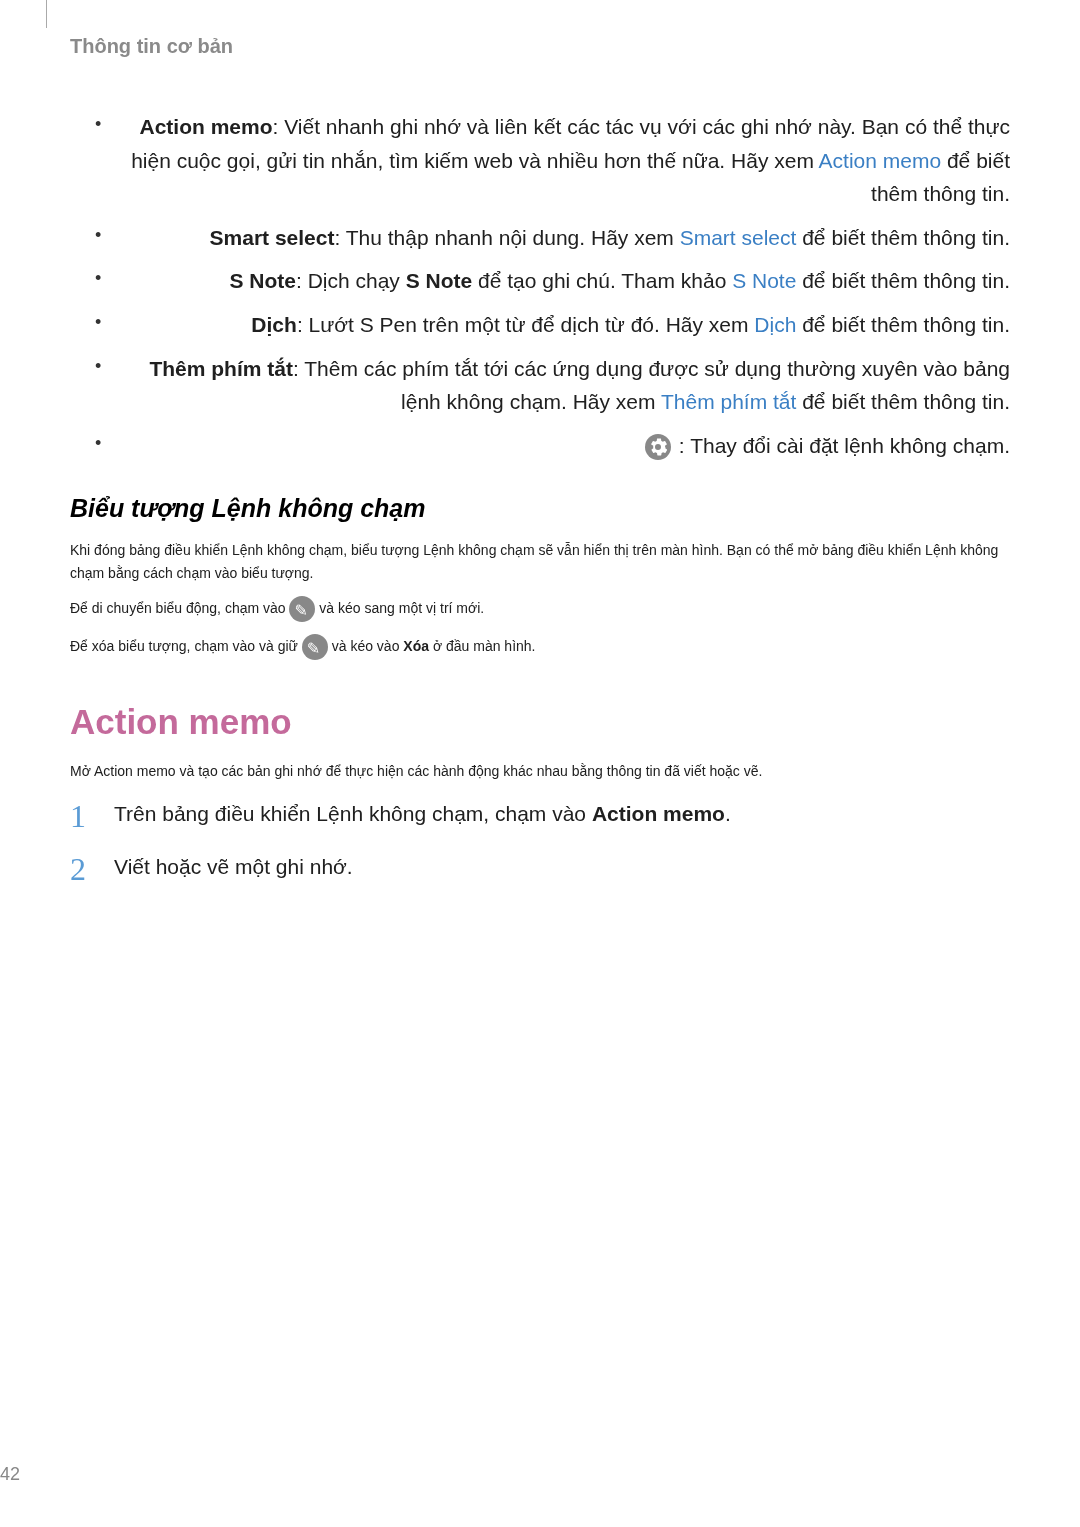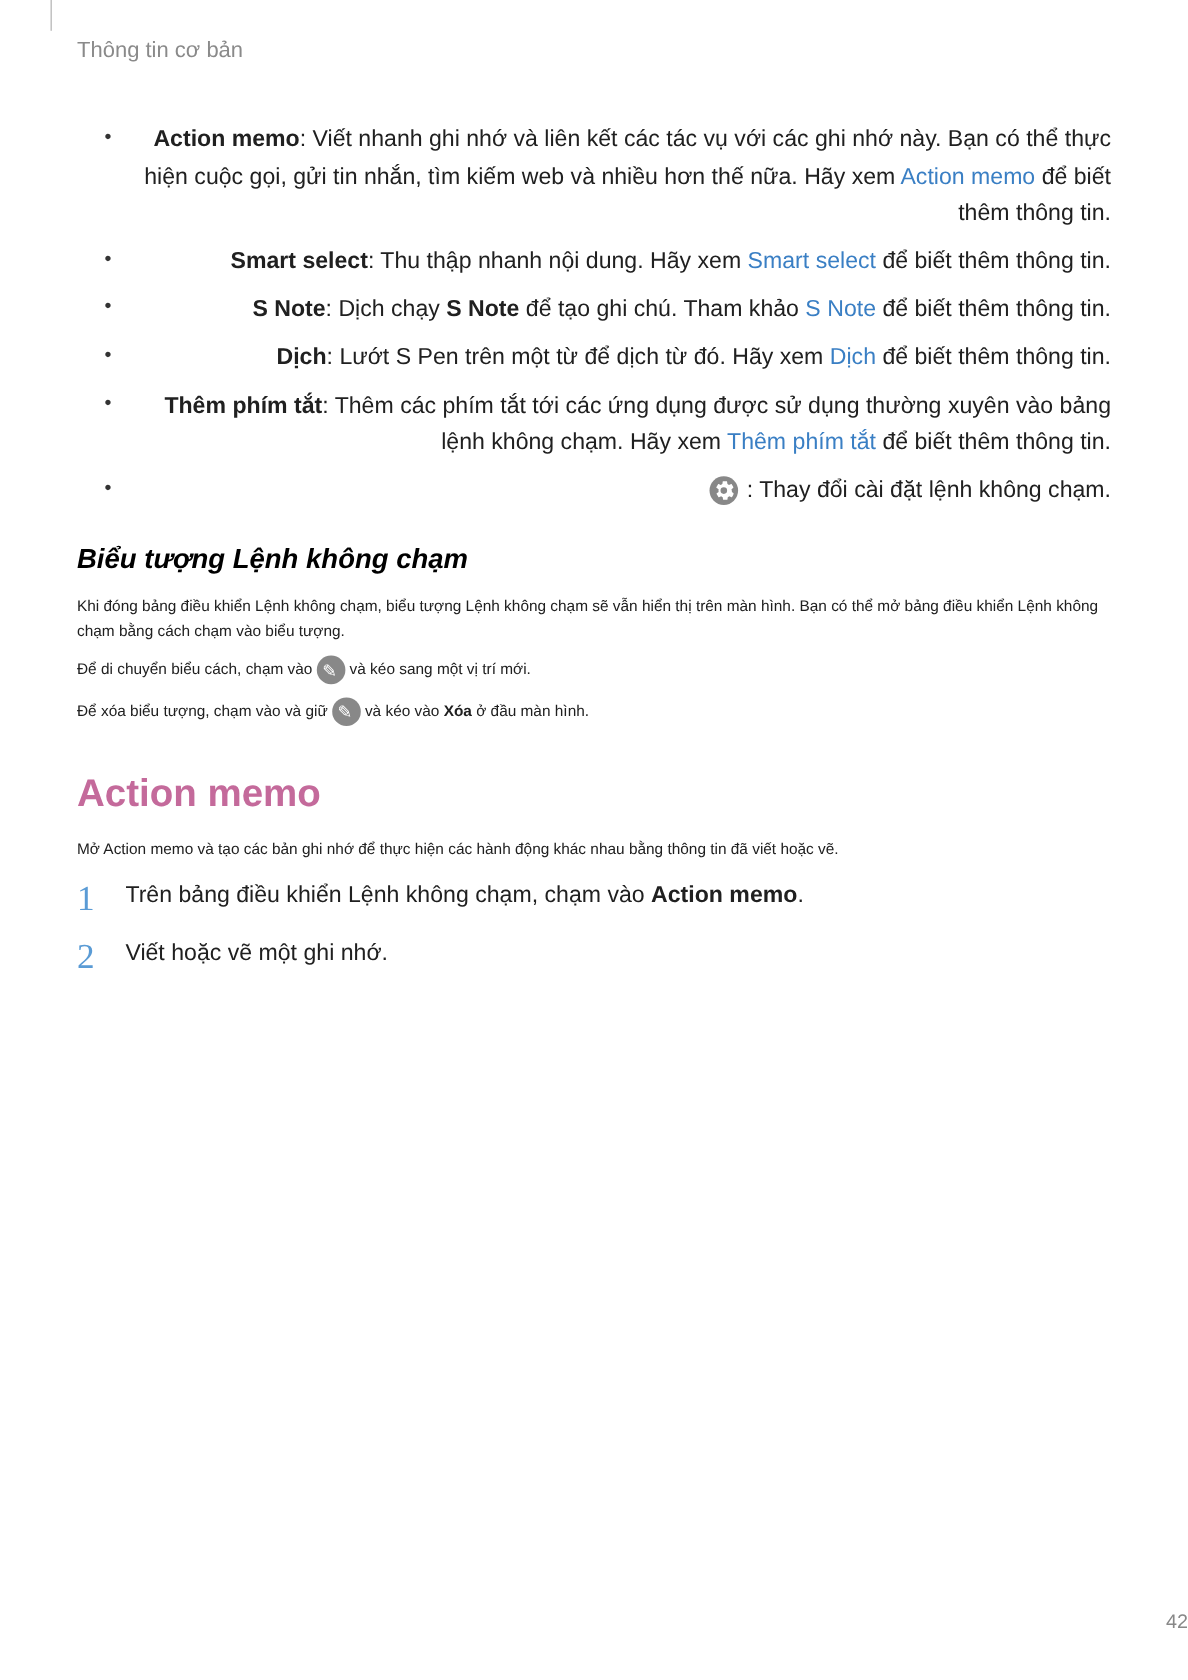--- a/index.html
+++ b/index.html
@@ -17,21 +17,21 @@
     top: 0;
     height: 28px;
     border-right: 1px solid #aaa;
   }
   .header-title {
     position: absolute;
     top: 35px;
     left: 70px;
     font-size: 20px;
     color: #8a8a8a;
-    font-weight: 400;
+    font-weight: 700;
   }
   .content {
     position: absolute;
     top: 110px;
     left: 70px;
     width: 940px;
   }
   ul.feature-list {
     list-style: none;
     padding-left: 30px;
@@ -123,21 +123,21 @@
     font-size: 32px;
     font-weight: 400;
     color: #5a9bd5;
     font-family: Georgia, serif;
   }
   .page-num {
     position: absolute;
     bottom: 42px;
     left: 0;
     right: 0;
-    text-align: right;
+    text-align: left;
     font-size: 18px;
     color: #888;
     margin-top: 44px;
   }
 </style>
 </head>
 <body>
 
 <div class="header-rule"></div>
 <div class="header-title">Thông tin cơ bản</div>
@@ -174,21 +174,21 @@
       </span><span> : Thay đổi cài đặt lệnh không chạm.</span>
     </li>
 
   </ul>
 
   <h2 class="subhead">Biểu tượng Lệnh không chạm</h2>
 
   <p class="body">Khi đóng bảng điều khiển Lệnh không chạm, biểu tượng Lệnh không chạm sẽ vẫn hiển thị trên màn hình. Bạn có thể mở bảng điều khiển Lệnh không chạm bằng cách chạm vào biểu tượng.</p>
 
   <p class="body">
-    <span>Để di chuyển biểu cách, chạm vào </span><span class="pen-icon"></span><span> và kéo sang một vị trí mới.</span>
+    <span>Để di chuyển biểu động, chạm vào </span><span class="pen-icon"></span><span> và kéo sang một vị trí mới.</span>
   </p>
 
   <p class="body">
     <span>Để xóa biểu tượng, chạm vào và giữ </span><span class="pen-icon"></span><span> và kéo vào </span><span class="bold">Xóa</span><span> ở đầu màn hình.</span>
   </p>
 
   <h1 class="section-title">Action memo</h1>
 
   <p class="body">Mở Action memo và tạo các bản ghi nhớ để thực hiện các hành động khác nhau bằng thông tin đã viết hoặc vẽ.</p>
 

